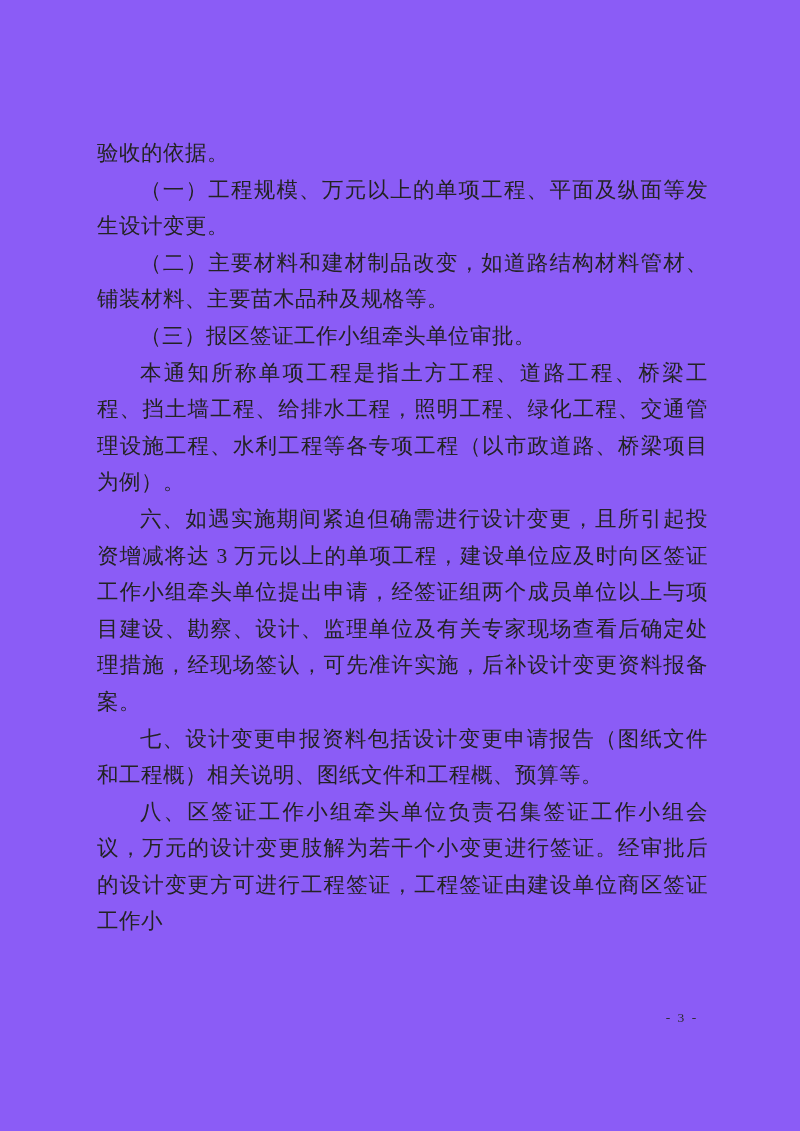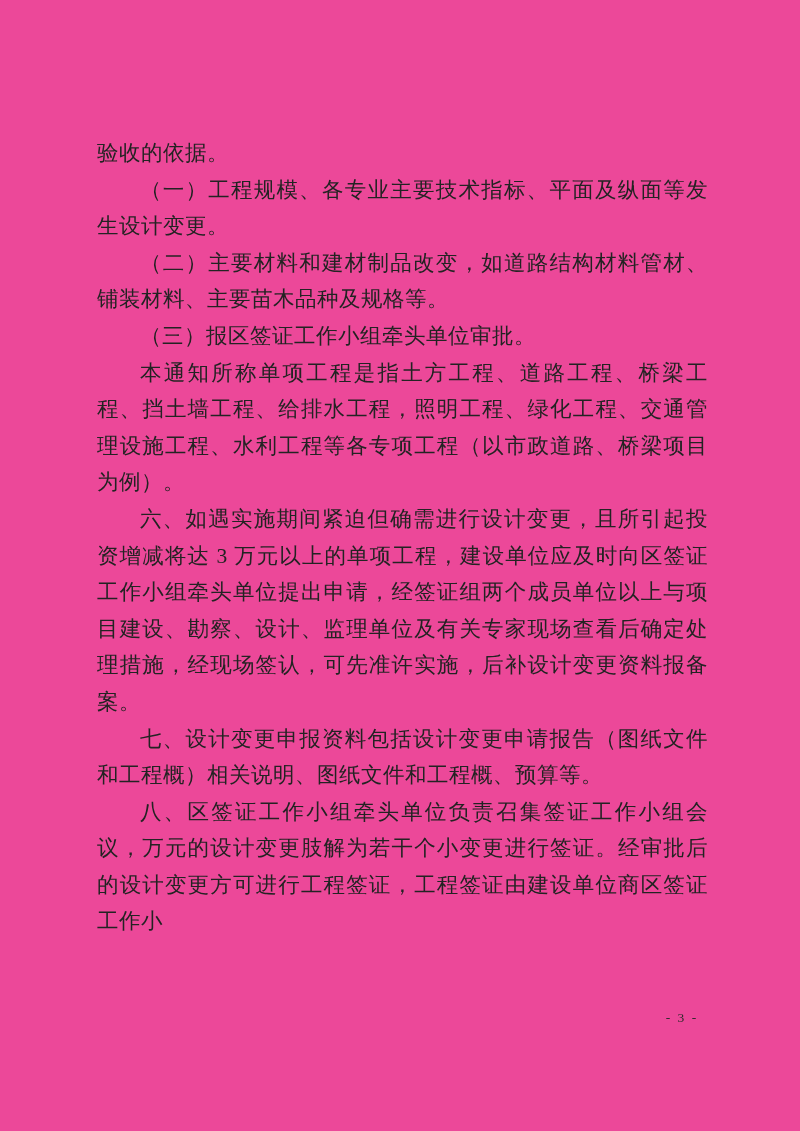--- a/index.html
+++ b/index.html
@@ -10,21 +10,21 @@
     width: 800px;
     height: 1131px;
     background: #ffffff;
     position: relative;
     overflow: hidden;
     font-family: "Liberation Serif", serif;
   }
   .page {
     position: absolute;
     inset: 0;
-    background: #ec4899;
+    background: #8b5cf6;
   }
   .content {
     position: absolute;
     top: 135px;
     left: 97px;
     width: 611px;
     color: #232323;
     font-size: 21.5px;
     line-height: 36.6px;
     text-align: justify;
@@ -50,21 +50,21 @@
     letter-spacing: 2px;
     font-family: "Liberation Serif", serif;
   }
 </style>
 </head>
 <body>
 
 <div class="page">
   <div class="content" id="doc-content">
       <p>验收的依据。</p>
-      <p class="indent">（一）工程规模、各专业主要技术指标、平面及纵面等发生设计变更。</p>
+      <p class="indent">（一）工程规模、万元以上的单项工程、平面及纵面等发生设计变更。</p>
       <p class="indent">（二）主要材料和建材制品改变，如道路结构材料管材、铺装材料、主要苗木品种及规格等。</p>
       <p class="indent">（三）报区签证工作小组牵头单位审批。</p>
       <p class="indent">本通知所称单项工程是指土方工程、道路工程、桥梁工程、挡土墙工程、给排水工程，照明工程、绿化工程、交通管理设施工程、水利工程等各专项工程（以市政道路、桥梁项目为例）。</p>
       <p class="indent">六、如遇实施期间紧迫但确需进行设计变更，且所引起投资增减将达 3 万元以上的单项工程，建设单位应及时向区签证工作小组牵头单位提出申请，经签证组两个成员单位以上与项目建设、勘察、设计、监理单位及有关专家现场查看后确定处理措施，经现场签认，可先准许实施，后补设计变更资料报备案。</p>
       <p class="indent">七、设计变更申报资料包括设计变更申请报告（图纸文件和工程概）相关说明、图纸文件和工程概、预算等。</p>
       <p class="indent">八、区签证工作小组牵头单位负责召集签证工作小组会议，万元的设计变更肢解为若干个小变更进行签证。经审批后的设计变更方可进行工程签证，工程签证由建设单位商区签证工作小</p>
     </div>
   <div class="page-number">- 3 -</div>
 </div>
 

